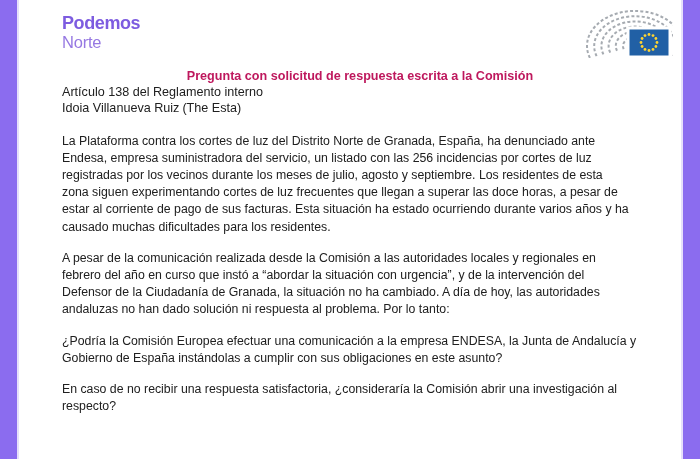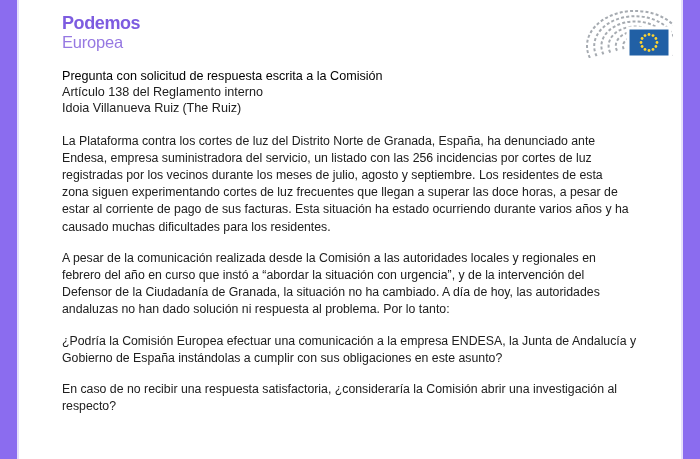--- a/index.html
+++ b/index.html
@@ -34,21 +34,21 @@
   }
 
   
   .ep-logo {
     position: absolute; top: 10px; right: 27px;
     width: 88px; height: 48px;
   }
 
   
   .head-block { margin-top: 17px; font-size: 12.6px; line-height: 16.2px; }
-  .head-title { font-weight: normal; color: #000000; }
+  .head-title { font-weight: bold; color: #be185d; text-align: center; }
   .head-rule { font-weight: normal; }
   .head-author b { font-weight: normal; }
   .head-author .group { margin-left: 3px; font-weight: normal; }
 
   
   .doc-body { margin-top: 16px; font-size: 12.3px; line-height: 17.2px; }
   .doc-body p {
     margin: 0 0 14px 0;
     white-space: pre-line;
   }
@@ -83,27 +83,27 @@
         <circle cx="64" cy="24.5" r="1.4"></circle>
       <circle cx="68" cy="25.6" r="1.4"></circle>
         <circle cx="70.9" cy="28.5" r="1.4"></circle>
     </g>
   </svg>
 </div>
 
 <div class="content">
   <div class="podemos-logo">
     <div class="line1">Podemos</div>
-    <div class="line2">Europea</div>
+    <div class="line2">Norte</div>
   </div>
 
   <div class="head-block">
     <div class="head-title">Pregunta con solicitud de respuesta escrita a la Comisión</div>
     <div class="head-rule">Artículo 138 del Reglamento interno</div>
-    <div class="head-author"><b>Idoia Villanueva Ruiz</b><span class="group">(The Ruiz)</span></div>
+    <div class="head-author"><b>Idoia Villanueva Ruiz</b><span class="group">(The Esta)</span></div>
   </div>
 
   <div class="doc-body">
     <p>La Plataforma contra los cortes de luz del Distrito Norte de Granada, España, ha denunciado ante
 Endesa, empresa suministradora del servicio, un listado con las 256 incidencias por cortes de luz
 registradas por los vecinos durante los meses de julio, agosto y septiembre. Los residentes de esta
 zona siguen experimentando cortes de luz frecuentes que llegan a superar las doce horas, a pesar de
 estar al corriente de pago de sus facturas. Esta situación ha estado ocurriendo durante varios años y ha
 causado muchas dificultades para los residentes.</p>
     <p>A pesar de la comunicación realizada desde la Comisión a las autoridades locales y regionales en

